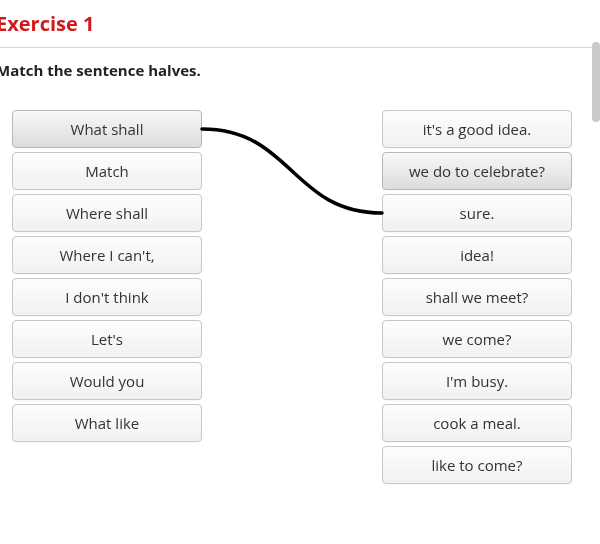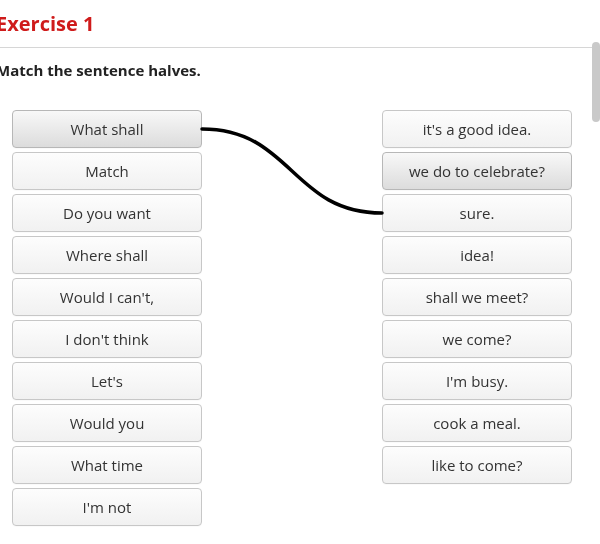--- a/index.html
+++ b/index.html
@@ -80,28 +80,26 @@
 <body>
 
 <div class="heading">Exercise 1</div>
 <hr class="divider">
 <div class="instruction">Match the sentence halves.</div>
 
 <div class="columns">
   <div class="col" id="left-col">
       <div class="item selected">What shall</div>
       <div class="item">Match</div>
-      <div class="item">Do you want</div>
       <div class="item">Where shall</div>
-      <div class="item">Would I can't,</div>
+      <div class="item">Where I can't,</div>
       <div class="item">I don't think</div>
       <div class="item">Let's</div>
       <div class="item">Would you</div>
-      <div class="item">What time</div>
-      <div class="item">I'm not</div>
+      <div class="item">What like</div>
     </div>
   <div class="col" id="right-col">
       <div class="item">it's a good idea.</div>
       <div class="item selected">we do to celebrate?</div>
       <div class="item">sure.</div>
       <div class="item">idea!</div>
       <div class="item">shall we meet?</div>
       <div class="item">we come?</div>
       <div class="item">I'm busy.</div>
       <div class="item">cook a meal.</div>

